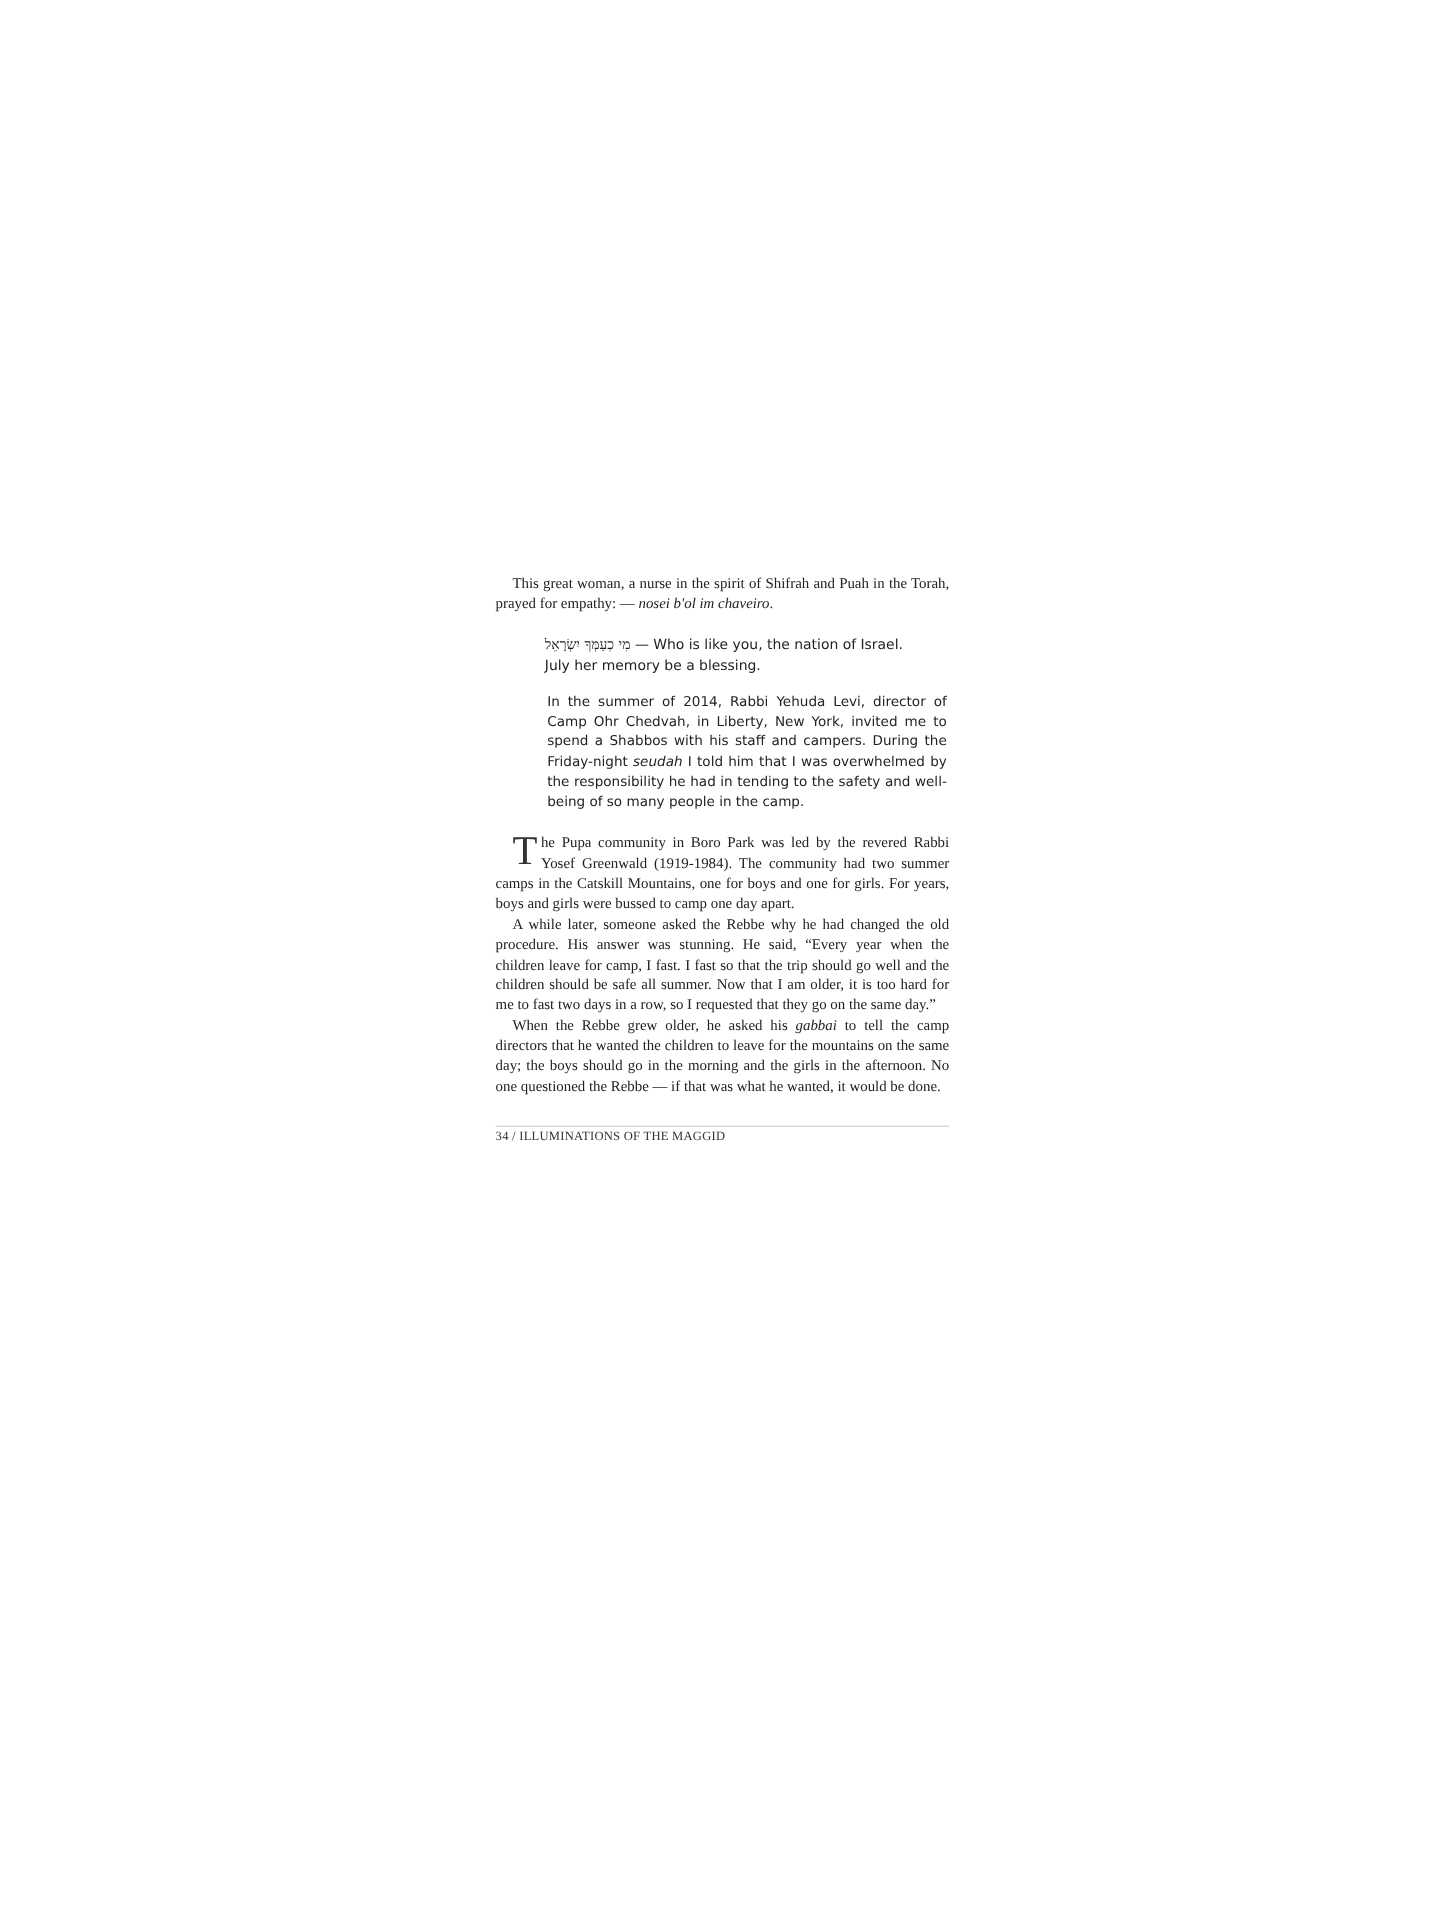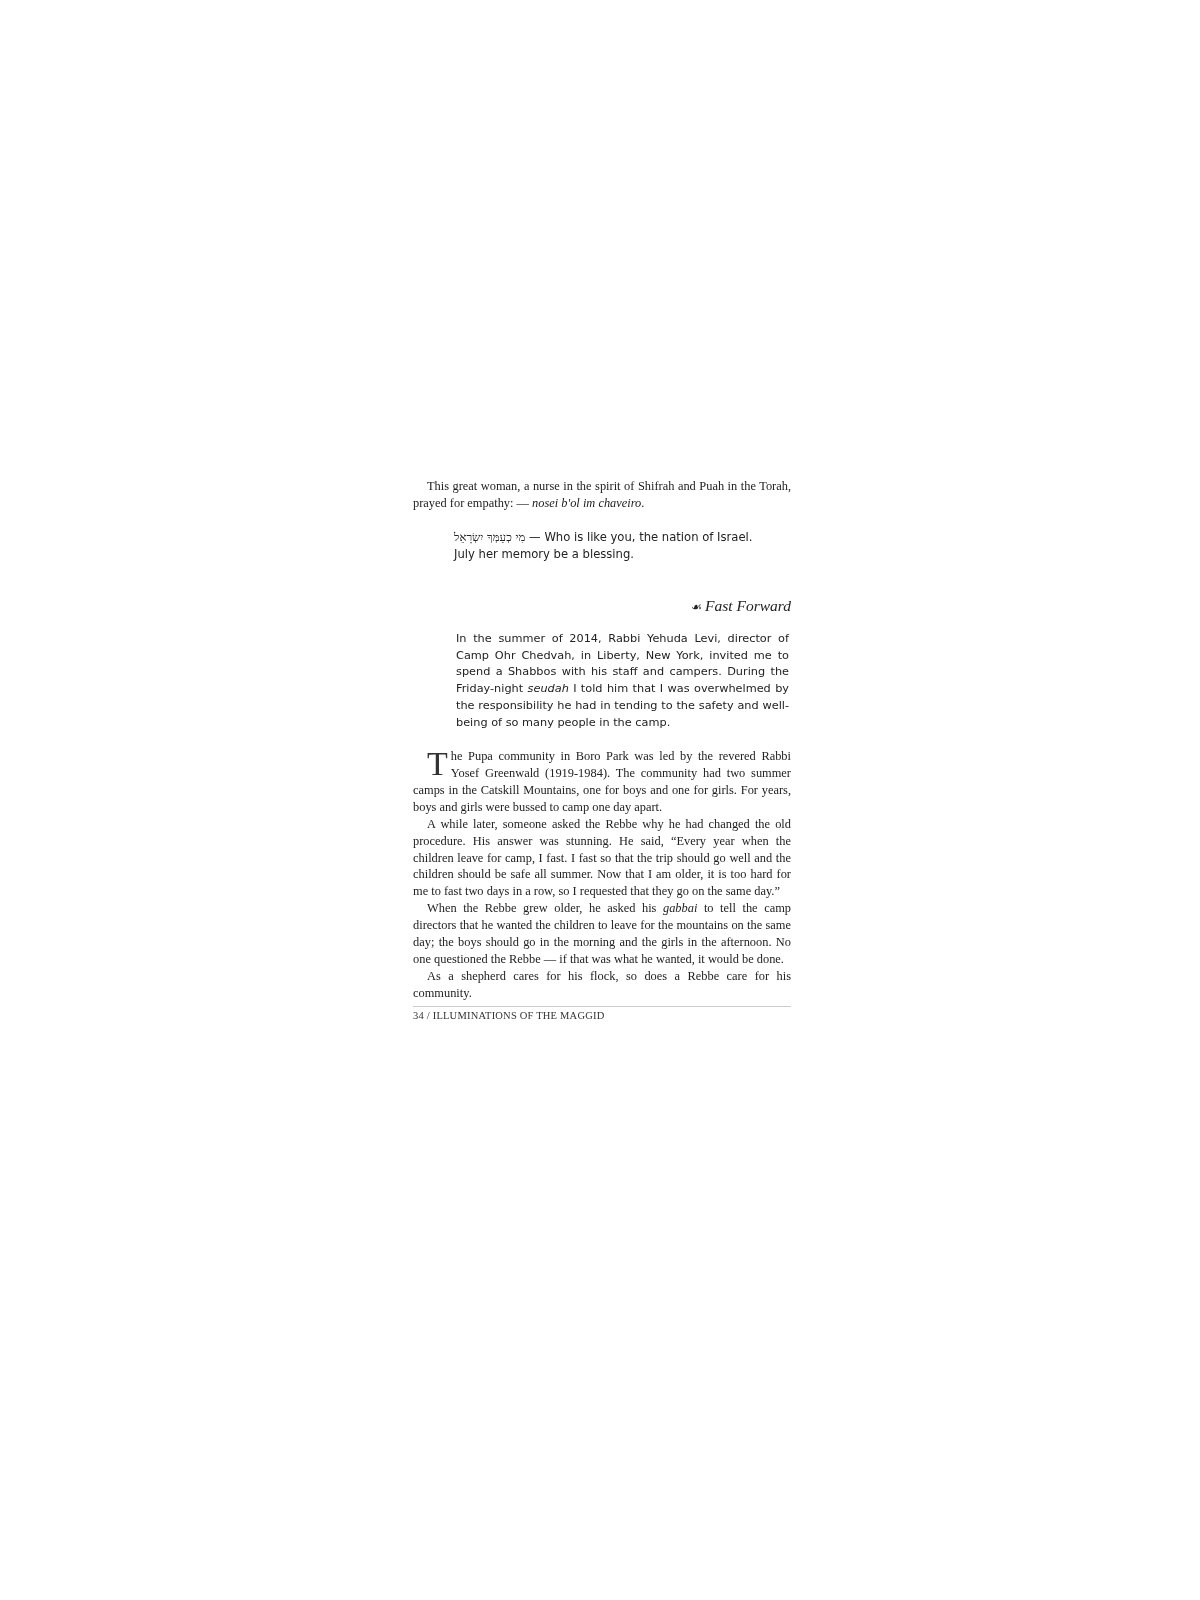--- a/index.html
+++ b/index.html
@@ -27,47 +27,43 @@
     }
     .inset p { margin: 2px; text-indent: 0; }
     .inset p + p { text-indent: 14px; }
     .story { margin-top: 16px; }
     .story p { margin: 0; text-align: justify; text-indent: 14px; }
     .story p.first { text-indent: 0; }
     .dropcap {
       float: left; font-size: 34px; line-height: 28px; margin: 2px 3px 0 14px; color: #333;
     }
     .footer {
-      margin-top: 4px; border-top: 1px solid #ccc; padding-top: 2px;
+      margin-top: 24px; border-top: 1px solid #ccc; padding-top: 2px;
       font-size: 10.5px; line-height: 14px; color: #333; letter-spacing: 0.2px;
     }
     i { font-style: italic; }
   </style>
 </head>
 <body>
 
 <div class="page">
   <p class="p"><span>This great woman, a nurse in the spirit of Shifrah and Puah in the Torah, prayed for empathy: — </span><i>nosei b'ol im chaveiro</i><span>.</span></p>
 
   <div class="quote">
     <div><span class="heb" dir="rtl">מִי כְעַמְּךָ יִשְׂרָאֵל</span><span> — </span><span class="it">Who is like you, the nation of Israel.</span></div>
     <div>July her memory be a blessing.</div>
   </div>
 
-  <div class="sect">
-    <span class="orn">☙</span><span>Fast Forward</span>
-  </div>
 
   <div class="inset">
     <p><span>In the summer of 2014, Rabbi Yehuda Levi, director of Camp Ohr Chedvah, in Liberty, New York, invited me to spend a Shabbos with his staff and campers. During the Friday-night </span><i>seudah</i><span> I told him that I was overwhelmed by the responsibility he had in tending to the safety and well-being of so many people in the camp.</span></p>
   </div>
 
   <div class="story">
     <p class="first"><span class="dropcap">T</span><span>he Pupa community in Boro Park was led by the revered Rabbi Yosef Greenwald (1919-1984). The community had two summer camps in the Catskill Mountains, one for boys and one for girls. For years, boys and girls were bussed to camp one day apart.</span></p>
     <p>A while later, someone asked the Rebbe why he had changed the old procedure. His answer was stunning. He said, “Every year when the children leave for camp, I fast. I fast so that the trip should go well and the children should be safe all summer. Now that I am older, it is too hard for me to fast two days in a row, so I requested that they go on the same day.”</p>
     <p><span>When the Rebbe grew older, he asked his </span><i>gabbai</i><span> to tell the camp directors that he wanted the children to leave for the mountains on the same day; the boys should go in the morning and the girls in the afternoon. No one questioned the Rebbe — if that was what he wanted, it would be done.</span></p>
-    <p>As a shepherd cares for his flock, so does a Rebbe care for his community.</p>
   </div>
 
   <div class="footer">
     <span>34</span><span> / </span><span>ILLUMINATIONS OF THE MAGGID</span>
   </div>
 </div>
 
 </body></html>

